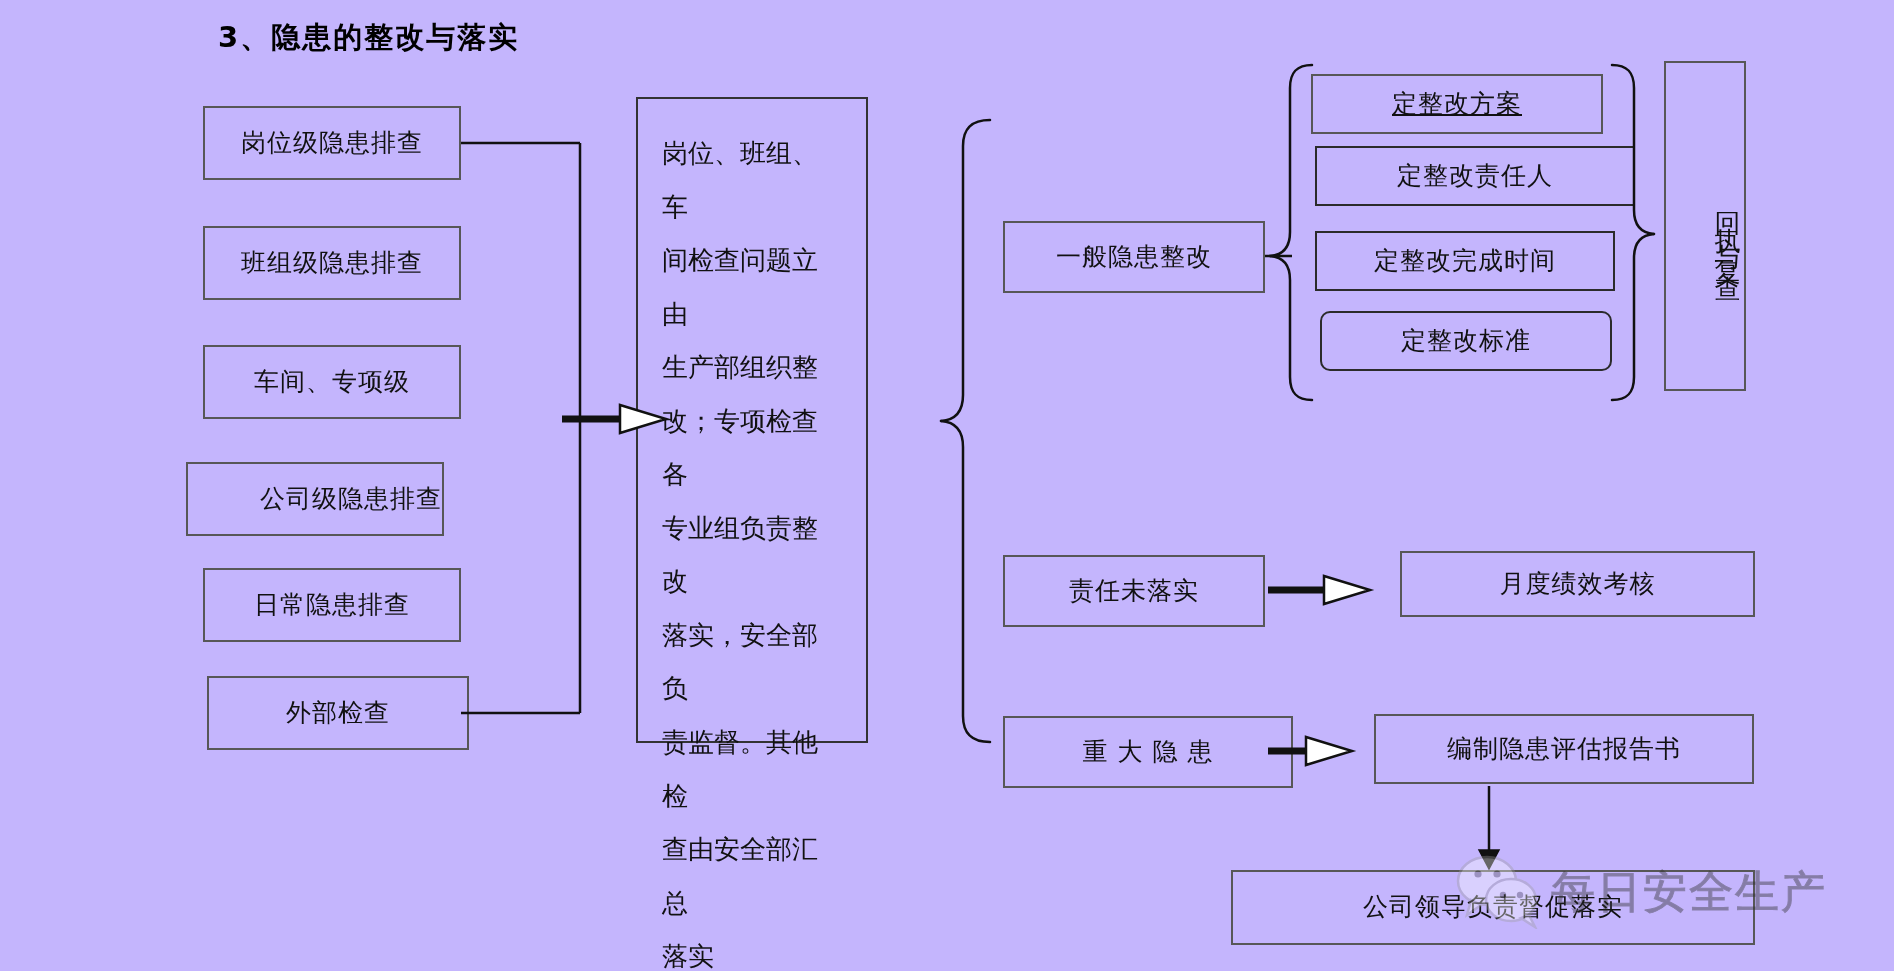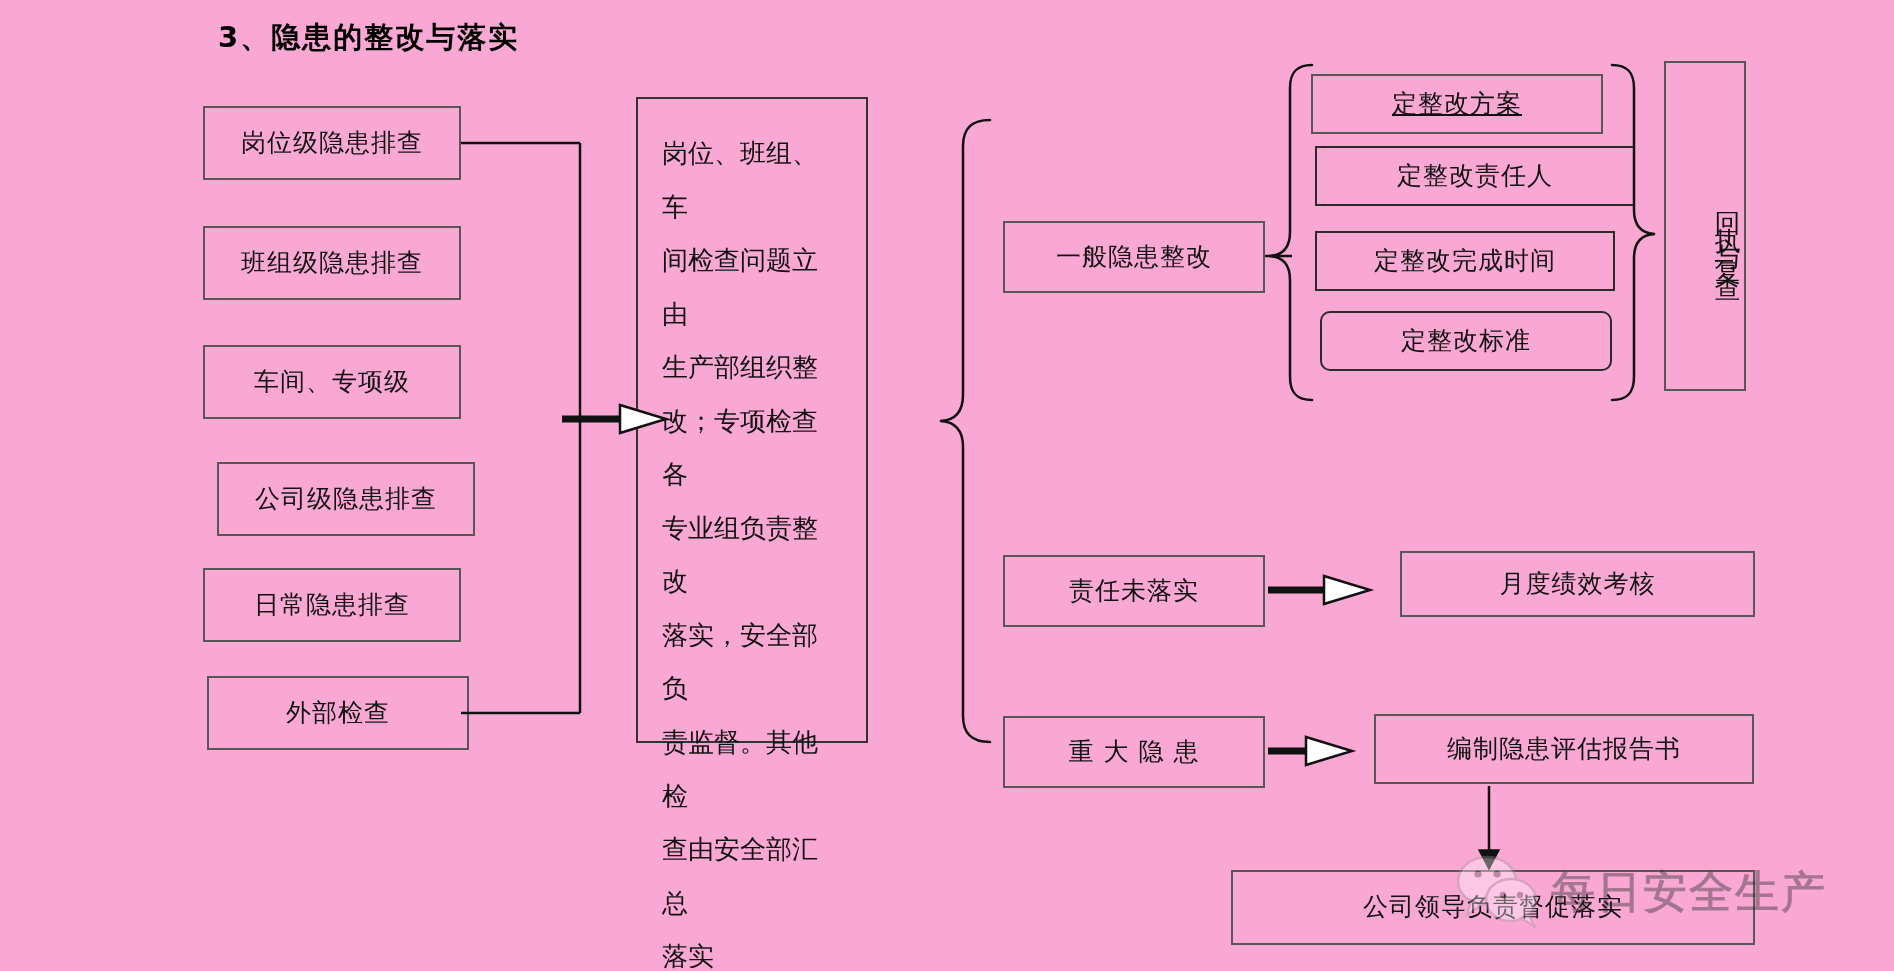--- a/index.html
+++ b/index.html
@@ -8,21 +8,21 @@
     background: #ffffff;
   }
   body {
     font-family: "DejaVu Sans", "Liberation Sans", sans-serif;
     color: #1a1a1a;
   }
   #canvas {
     position: relative;
     width: 1894px;
     height: 971px;
-    background: #f9a8d4;
+    background: #c4b5fd;
     overflow: hidden;
   }
   .box {
     position: absolute;
     box-sizing: border-box;
     border: 2px solid #575757;
     background: transparent;
     display: flex;
     align-items: center;
     justify-content: center;
@@ -115,21 +115,21 @@
 
   <div class="box left-box" style="left:203px; top:106px;">
     <span>岗位级隐患排查</span>
   </div>
   <div class="box left-box" style="left:203px; top:226px;">
     <span>班组级隐患排查</span>
   </div>
   <div class="box left-box" style="left:203px; top:345px;">
     <span>车间、专项级</span>
   </div>
-  <div class="box left-box" style="left:217px; top:462px;">
+  <div class="box left-box" style="left:186px; top:462px;justify-content:flex-end;">
     <span>公司级隐患排查</span>
   </div>
   <div class="box left-box" style="left:203px; top:568px;">
     <span>日常隐患排查</span>
   </div>
   <div class="box left-box" style="left:207px; top:676px; width:262px;">
     <span>外部检查</span>
   </div>
 
   <div class="box" id="center-box">
@@ -145,21 +145,21 @@
       <span class="ctext">落实</span>
     </div>
   </div>
 
   <div class="box mid-box" style="left:1003px; top:221px; width:262px;">
     <span>一般隐患整改</span>
   </div>
   <div class="box mid-box" style="left:1003px; top:555px; width:262px;">
     <span>责任未落实</span>
   </div>
-  <div class="box mid-box" style="left:1003px; top:716px; width:262px;">
+  <div class="box mid-box" style="left:1003px; top:716px; width:290px;">
     <span>重 大 隐 患</span>
   </div>
 
   <div class="box detail-box" style="left:1311px; top:74px; width:292px;text-decoration:underline;">
     <span>定整改方案</span>
   </div>
   <div class="box detail-box dark" style="left:1315px; top:146px; width:320px;">
     <span>定整改责任人</span>
   </div>
   <div class="box detail-box dark" style="left:1315px; top:231px; width:300px;">

